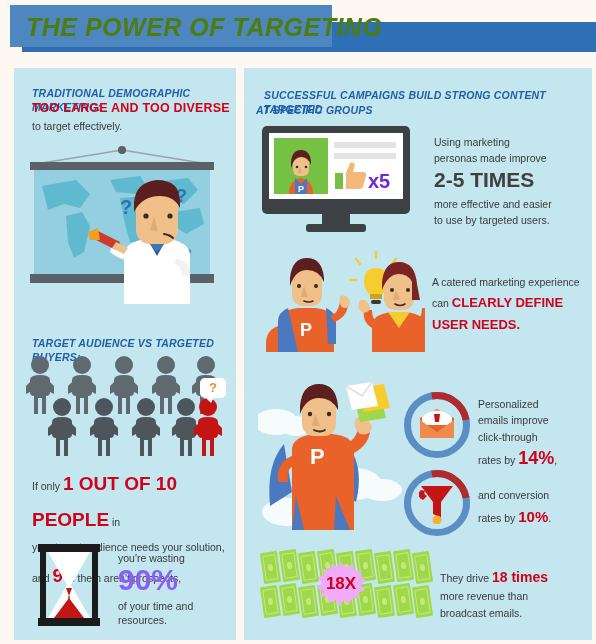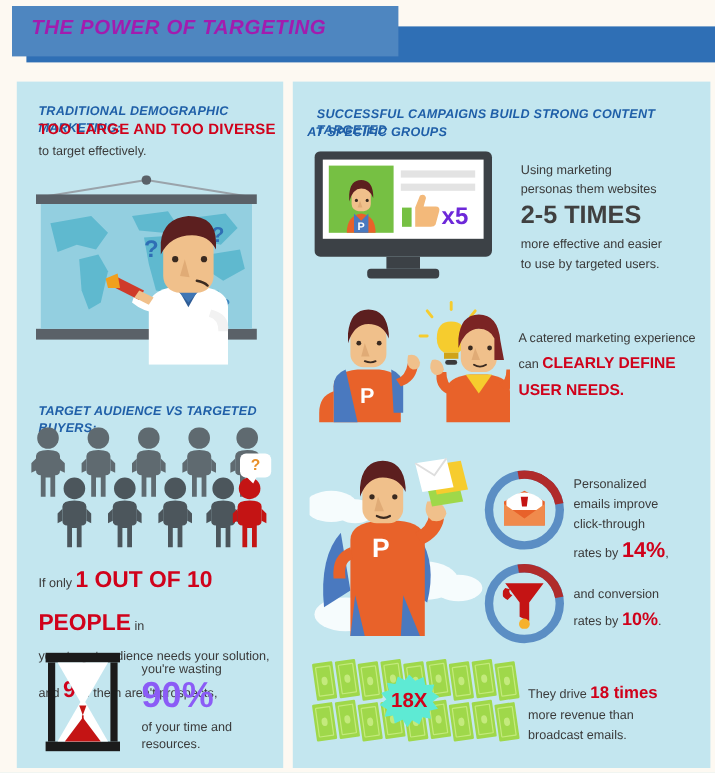--- a/index.html
+++ b/index.html
@@ -15,22 +15,22 @@
   .header-bar-back{
     position:absolute;left:22px;top:22px;width:574px;height:30px;
     background:#2f6fb5;
   }
   .header-bar-front{
     position:absolute;left:10px;top:5px;width:322px;height:42px;
     background:#4e86c0;
   }
   .header-title{
     position:absolute;left:26px;top:13px;
-    font-style:italic;font-weight:bold;font-size:17px;letter-spacing:.5px;
-    color:#a21caf;white-space:nowrap;
+    font-style:italic;font-weight:bold;font-size:25px;letter-spacing:.5px;
+    color:#4d7c0f;white-space:nowrap;
     font-family:"Liberation Sans", sans-serif;
   }
   
   .panel{position:absolute;background:#c3e6ef;}
   .panel-left{left:14px;top:68px;width:222px;height:572px;}
   .panel-right{left:244px;top:68px;width:348px;height:572px;}
 
   
   .hdr-italic{
     font-style:italic;font-weight:bold;font-size:10.5px;
@@ -73,21 +73,21 @@
   .circ-arc{position:absolute;inset:0;border-radius:50%;box-sizing:border-box;
     border:7px solid transparent;border-top-color:#b02b2b;transform:rotate(35deg);}
 
   
   .money{position:absolute;left:262px;top:548px;width:172px;height:72px;}
   .bill{position:absolute;width:17px;height:31px;background:#9fd84a;border-radius:1px;transform:rotate(-8deg);}
   .bill i{position:absolute;left:2px;top:3px;right:2px;bottom:3px;border:1px solid #c4ea7d;border-radius:1px;}
   .bill i:after{content:"";position:absolute;left:50%;top:50%;width:5px;height:7px;margin:-3.5px 0 0 -2.5px;background:#c4ea7d;border-radius:50%;}
   .starburst{
     position:absolute;left:54px;top:14px;width:50px;height:44px;
-    background:#5eead4;text-align:center;color:#d0021b;font-weight:bold;font-size:17px;
+    background:#f0abfc;text-align:center;color:#d0021b;font-weight:bold;font-size:17px;
     line-height:44px;
     clip-path:polygon(50% 0%,60% 12%,74% 5%,77% 20%,92% 19%,88% 33%,100% 42%,89% 52%,98% 65%,84% 69%,86% 84%,72% 81%,67% 95%,55% 87%,47% 100%,39% 86%,26% 93%,23% 78%,9% 80%,13% 66%,1% 58%,12% 47%,3% 35%,16% 30%,13% 16%,27% 18%,31% 4%,43% 11%);
   }
   .hr-txt{position:absolute;}
 </style>
 </head>
 <body>
 
 <div class="header">
   <div class="header-bar-back"></div>
@@ -270,21 +270,21 @@
     <rect x="73" y="47" width="8" height="16" fill="#76c043"></rect>
     <path d="M84 47 L88 37 Q92 35 93 39 L91 46 L101 46 Q105 46 104 50 L101 61 Q100 63 97 63 L84 63 Z" fill="#f3b97a"></path>
 
     <rect x="60" y="88" width="28" height="10" fill="#3c4146"></rect>
     <rect x="44" y="98" width="60" height="8" rx="3" fill="#3c4146"></rect>
   </svg>
   <div style="position:absolute;left:106px;top:44px;color:#6d28d9;font-weight:bold;font-size:20px;">x5</div>
 </div>
 
 <div class="hr-txt body-txt" style="left:434px;top:134px;width:150px;">Using marketing</div>
-<div class="hr-txt body-txt" style="left:434px;top:150px;width:155px;">personas them websites</div>
+<div class="hr-txt body-txt" style="left:434px;top:150px;width:155px;">personas made improve</div>
 <div class="hr-txt" style="left:434px;top:168px;color:#404040;font-weight:bold;font-size:21px;">2-5 TIMES</div>
 <div class="hr-txt body-txt" style="left:434px;top:196px;width:155px;">more effective and easier</div>
 <div class="hr-txt body-txt" style="left:434px;top:212px;width:155px;">to use by targeted users.</div>
 
 <div class="duo">
   <svg width="165" height="104" viewBox="0 0 165 104">
 
     <path d="M18 104 L18 74 Q18 62 38 60 L56 60 Q74 62 74 74 L74 104 Z" fill="#e8622a"></path>
     <path d="M28 60 L38 104 L18 104 L18 74 Q18 64 28 60 Z" fill="#4a79bf"></path>
     <path d="M66 60 Q76 64 76 74 L76 96 L68 96 Z" fill="#4a79bf"></path>

